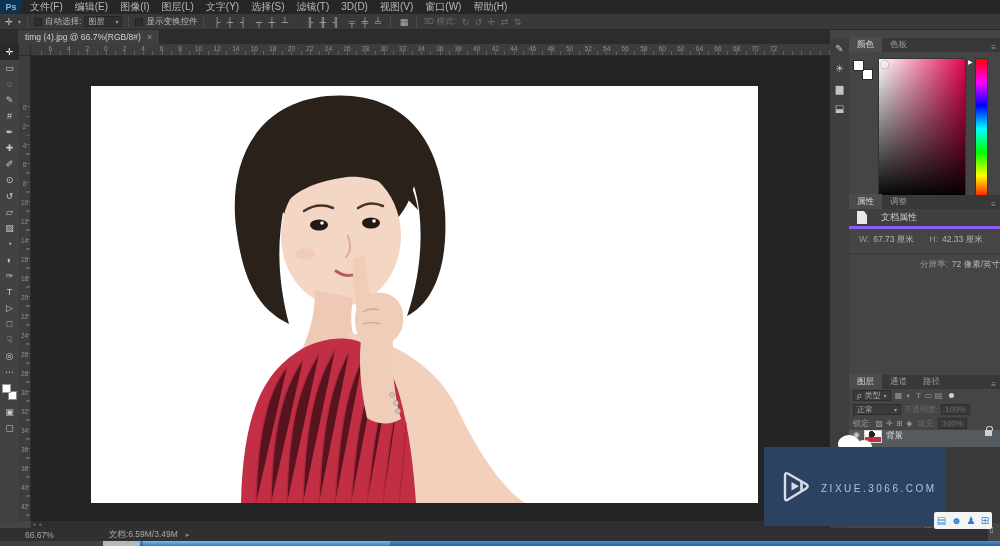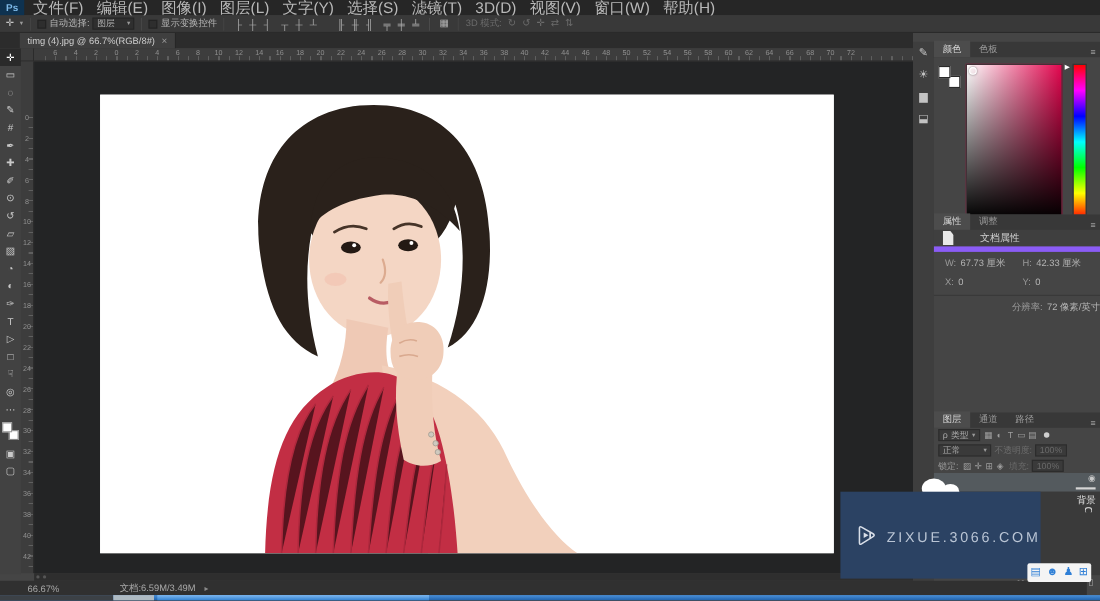--- a/index.html
+++ b/index.html
@@ -6,21 +6,21 @@
   html,body { width:1000px; height:546px; overflow:hidden; background:#282828;
     font-family:"Liberation Sans","DejaVu Sans",sans-serif; }
   #app { position:relative; width:1000px; height:546px; background:#454545; }
   .abs { position:absolute; }
 
   
   #menubar { left:0; top:0; width:1000px; height:14px; background:#262626;
     display:flex; align-items:center; gap:2px; }
   #pslogo { width:22px; height:14px; background:#0e3250; color:#7db9e8; font-size:9px;
     font-weight:bold; display:flex; align-items:center; justify-content:center; }
-  .menu-item { color:#b8b8b8; font-size:14px; padding:0 6px; line-height:14px; cursor:default; }
+  .menu-item { color:#b8b8b8; font-size:10px; padding:0 6px; line-height:14px; cursor:default; }
 
   
   #optionsbar { left:0; top:14px; width:1000px; height:16px; background:#393939;
     border-bottom:1px solid #2a2a2a; display:flex; align-items:center; gap:3px;
     font-size:8.5px; color:#b5b5b5; padding-left:3px; }
   .opt-ic { color:#c5c5c5; font-size:9px; width:12px; text-align:center; }
   .caret { font-size:6px; color:#9a9a9a; }
   .chk { width:8px; height:8px; background:#2e2e2e; border:1px solid #232323; }
   .osel { background:#2f2f2f; border:1px solid #262626; height:11px; min-width:38px;
     display:flex; align-items:center; justify-content:space-between; padding:0 3px; font-size:8px; }
@@ -85,39 +85,39 @@
   #cp-sw .b { position:absolute; left:9px; top:9px; width:11px; height:11px; background:#fff; border:1px solid #2a2a2a; }
   #cp-sw .f { position:absolute; left:0; top:0; width:11px; height:11px; background:#fff; border:1px solid #2a2a2a; }
   #cp-field { position:absolute; left:29px; top:6px; width:88px; height:142px; border:1px solid #333; }
   #cp-dot { position:absolute; left:2px; top:2px; width:7px; height:7px; border:1.5px solid #fff;
     border-radius:50%; box-shadow:0 0 2px rgba(0,0,0,.6); }
   #cp-hue { position:absolute; left:126px; top:6px; width:13px; height:142px; border:1px solid #333; }
   #cp-huemark { position:absolute; left:119px; top:6px; color:#fff; font-size:6px; }
 
   
   #p-props { top:165px; height:164px; }
-  #pp-sec { height:20px; display:flex; align-items:center; gap:24px; background:#3f3f3f;
-    border-bottom:5px solid #8b5cf6; padding-left:8px; color:#cfcfcf; font-size:9px; }
+  #pp-sec { height:20px; display:flex; align-items:center; gap:14px; background:#3f3f3f;
+    border-bottom:3px solid #8b5cf6; padding-left:8px; color:#cfcfcf; font-size:9px; }
   .docpage { width:10px; height:13px; background:#e8e8e8; clip-path:polygon(0 0,70% 0,100% 30%,100% 100%,0 100%); }
   .pp-row { display:flex; padding:5px 0 0 10px; font-size:8.5px; color:#b5b5b5;justify-content:flex-end; }
   .pp-row .cell { width:72px; }
   #pp-div { margin:7px 0 0; border-top:1px solid #383838; }
   .lab { color:#9a9a9a; margin-right:4px; }
 
   
   #p-layers { top:345px; height:167px; }
   .lrow { display:flex; align-items:center; font-size:8px; color:#9a9a9a; padding:0 4px; gap:3px; }
   #ly-filter { height:13px; background:#454545; }
   .fbox { background:#3a3a3a; border:1px solid #2c2c2c; height:11px; display:flex; align-items:center;
     gap:3px; padding:0 3px; color:#a8a8a8; }
   .f-ic { font-size:8px; color:#9f9f9f; width:10px; text-align:center; }
   .dot { width:5px; height:5px; border-radius:50%; background:#cfcfcf; margin-left:2px; }
   #ly-blend { height:15px; }
   #ly-lock { height:13px; }
-  #ly-row { height:17px; background:#545a5e; display:flex; align-items:flex-end; gap:4px; padding:0 4px;flex-direction:column; }
+  #ly-row { height:17px; background:#545a5e; display:flex; align-items:flex-start; gap:4px; padding:0 4px; }
   #ly-thumb { width:18px; height:13px; border:1px solid #d5d5d5;
     background:
       radial-gradient(circle at 42% 30%, #2a211b 0 26%, rgba(0,0,0,0) 27%),
       linear-gradient(180deg,#ffffff 0 55%, #c2313f 55% 100%); }
   #ly-name { color:#e0e0e0; font-size:8.5px; }
   .lock-ic { position:relative; width:7px; height:6px; background:#cfcfcf; margin-left:auto; margin-right:4px; }
   .lock-ic::before { content:""; position:absolute; left:1px; top:-4px; width:5px; height:4px;
     border:1px solid #cfcfcf; border-bottom:none; border-radius:3px 3px 0 0; }
   #ly-empty { height:76px; background:#3a3a3a; }
   #ly-bottom { height:13px; background:#454545; display:flex; justify-content:flex-end;
@@ -129,21 +129,21 @@
   #statusbar { left:0; top:528px; width:988px; height:13px; background:#303030;
     display:flex; align-items:center; font-size:8.5px; color:#a8a8a8; }
   #statusbar .z { margin-left:25px; }
   #statusbar .d { margin-left:55px; }
   #statusbar .a { margin-left:8px; color:#8a8a8a; font-size:7px; }
 
   
   #watermark { left:764px; top:447px; width:182px; height:79px; background:#2b4263;
     display:flex; align-items:center; padding-left:12px; gap:9px; z-index:40; }
   #wm-text .t1 { color:#dde3ec; font-size:20px; font-weight:bold; letter-spacing:5px; line-height:22px; }
-  #wm-text .t2 { color:#b9c4d4; font-size:13px; letter-spacing:2.5px; margin-top:4px; }
+  #wm-text .t2 { color:#b9c4d4; font-size:10px; letter-spacing:2.5px; margin-top:4px; }
   .wm-cloud { position:absolute; background:#fff; border-radius:50%; z-index:39; }
 
   
   #tray { left:934px; top:512px; width:58px; height:17px; background:#f4f4f4; border-radius:2px;
     display:flex; align-items:center; justify-content:space-around; z-index:41; }
   .tray-ic { color:#2f7fd6; font-size:10px; }
   #taskbar { left:0; top:541px; width:1000px; height:5px;
     background:linear-gradient(180deg,#4a90d9,#1e5fa8); z-index:45; }
   #taskbar .seg-dark { position:absolute; left:0; top:0; width:103px; height:5px; background:#3c4146; }
   #taskbar .seg-gray { position:absolute; left:103px; top:0; width:37px; height:5px; background:#aebac2; }
@@ -488,24 +488,20 @@
         <span class="pmenu">≡</span>
       </div>
       <div id="pp-sec">
         <span class="docpage"></span>
         <span>文档属性</span>
       </div>
       <div class="pp-row">
         <span class="cell"><span class="lab">W:</span><span>67.73 厘米</span></span>
         <span class="cell"><span class="lab">H:</span><span>42.33 厘米</span></span>
       </div>
-      <div class="pp-row">
-        <span class="cell"><span class="lab">X:</span><span>0</span></span>
-        <span class="cell"><span class="lab">Y:</span><span>0</span></span>
-      </div>
       <div id="pp-div"></div>
       <div class="pp-row">
         <span><span class="lab">分辨率:</span><span>72 像素/英寸</span></span>
       </div>
     </div>
 
     <div id="p-layers" class="panel">
       <div class="ptabs">
         <span class="ptab on">图层</span>
         <span class="ptab">通道</span>

